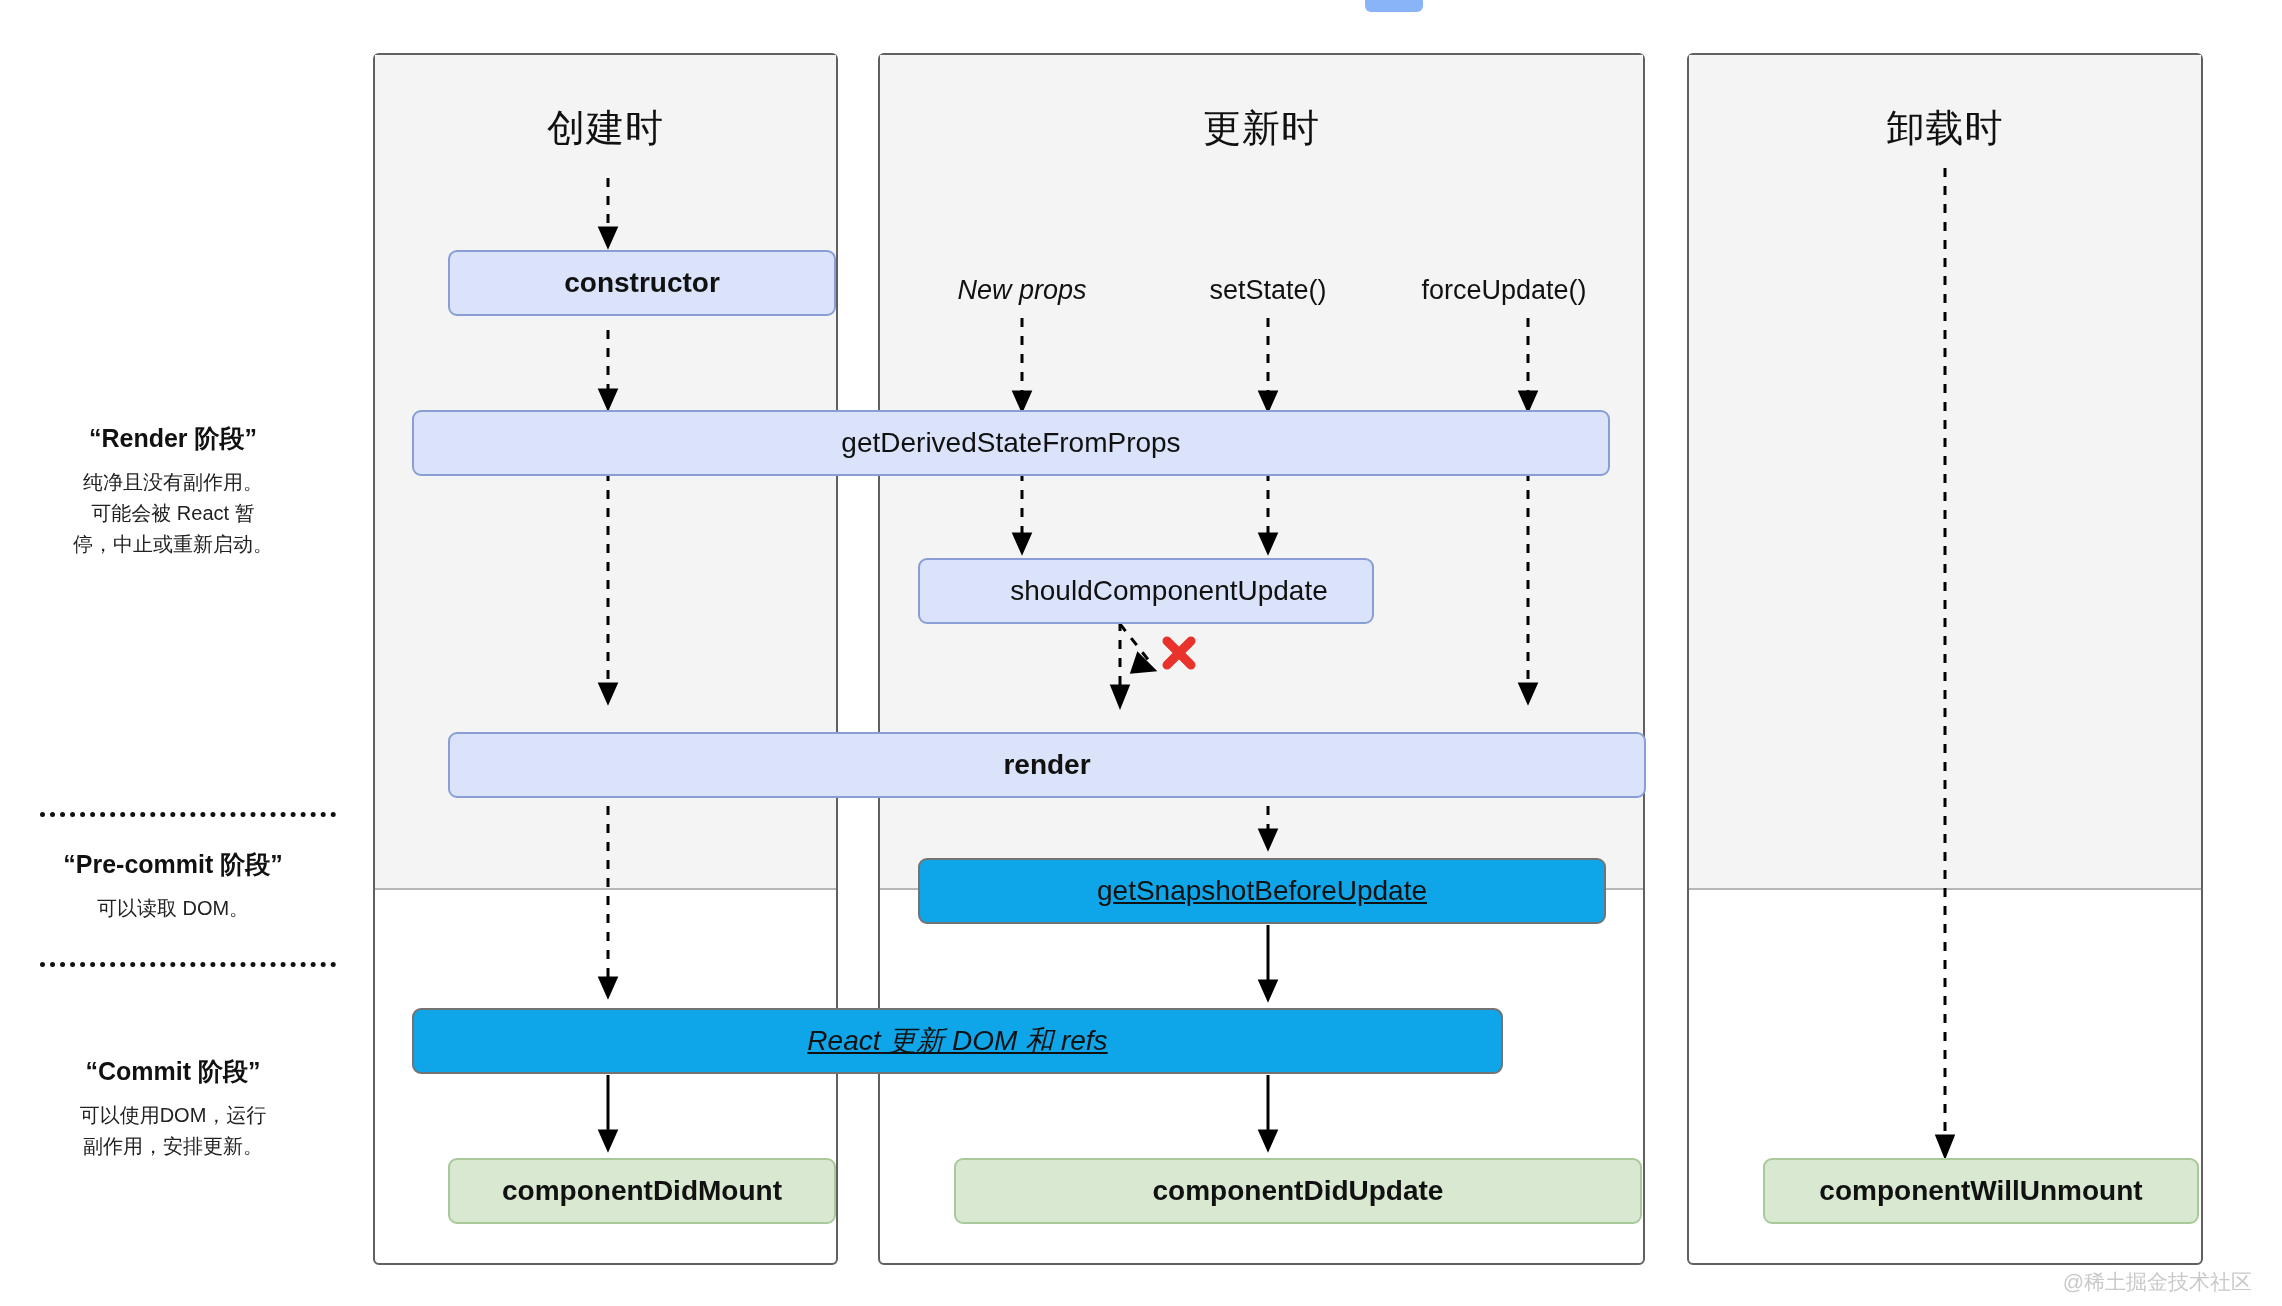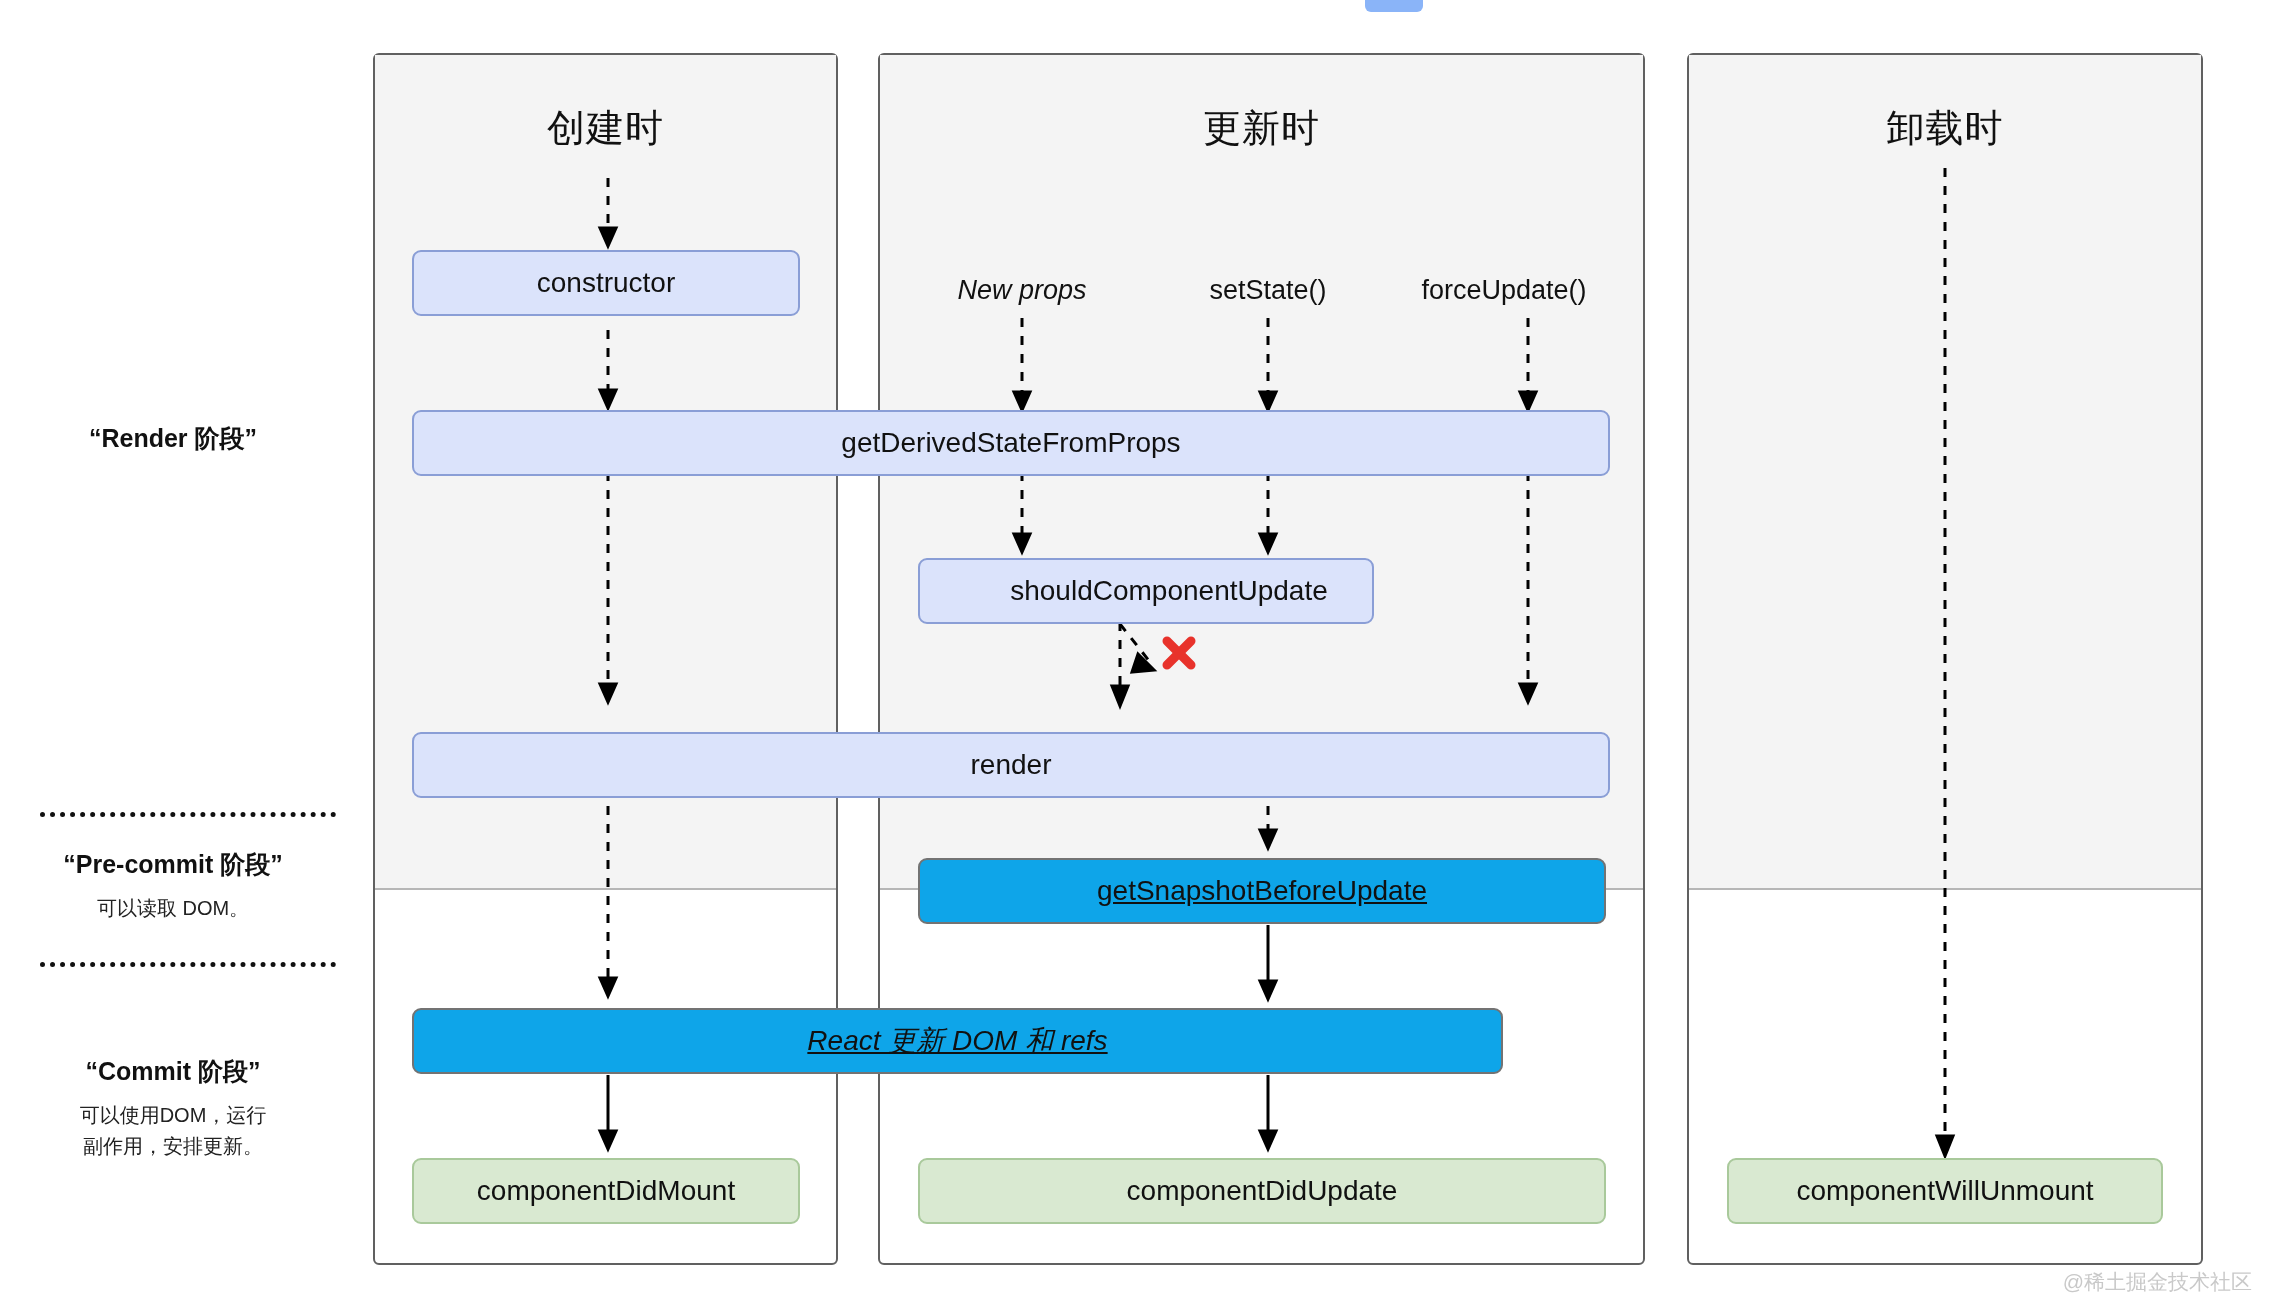--- a/index.html
+++ b/index.html
@@ -86,21 +86,21 @@
     align-items:center;
     justify-content:center;
     font-size:28px;
     color:#111111;
     text-align:center;
     line-height:1.2;
   }
   .node.blue{ background:#dbe3fb; border:2px solid #8a9ed6; }
   .node.yellow{ background:#0ea5e9; border:2px solid #737373;text-decoration:underline; }
   .node.green{ background:#d9e9d1; border:2px solid #a9c99b; }
-  .node.bold{ font-weight:normal; }
+  .node.bold{ font-weight:bold;margin-left:36px; }
   .node.italic{ font-style:italic; }
 
   
   .trigger-label{
     position:absolute;
     font-size:27px;
     color:#111111;
     text-align:center;
     white-space:nowrap;
     transform:translateX(-50%);
@@ -138,20 +138,25 @@
     <div class="col-title" style="top:48px;">更新时</div>
   </div>
 
   <div class="column" style="left:1687px; top:53px; width:516px; height:1212px;">
     <div class="col-top-fill" style="height:835px;"></div>
     <div class="col-title" style="top:48px;">卸载时</div>
   </div>
 
   <div class="legend" style="top:422px;">
     <div class="legend-title">“Render 阶段”</div>
+    <div class="legend-body">
+      <div>纯净且没有副作用。</div>
+      <div>可能会被 React 暂</div>
+      <div>停，中止或重新启动。</div>
+    </div>
   </div>
 
   <div class="dot-rule" style="top:812px;"></div>
 
   <div class="legend" style="top:848px;">
     <div class="legend-title">“Pre-commit 阶段”</div>
     <div class="legend-body">
       <div>可以读取 DOM。</div>
     </div>
   </div>

